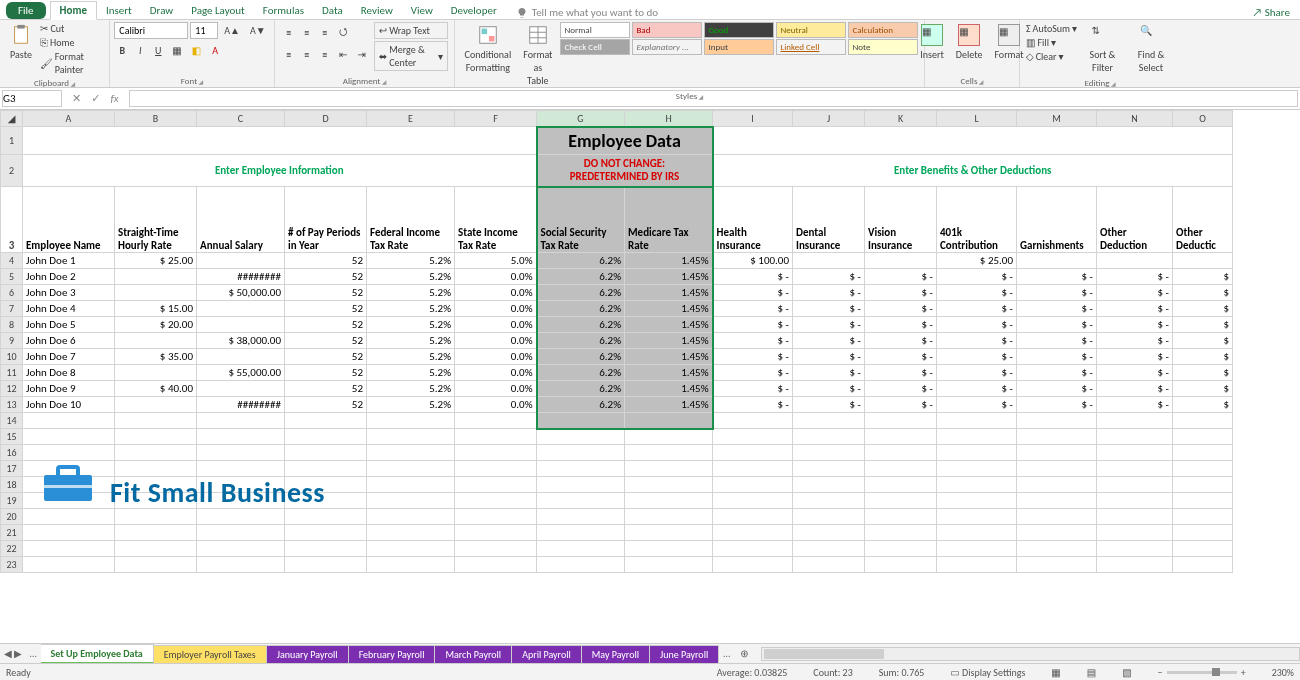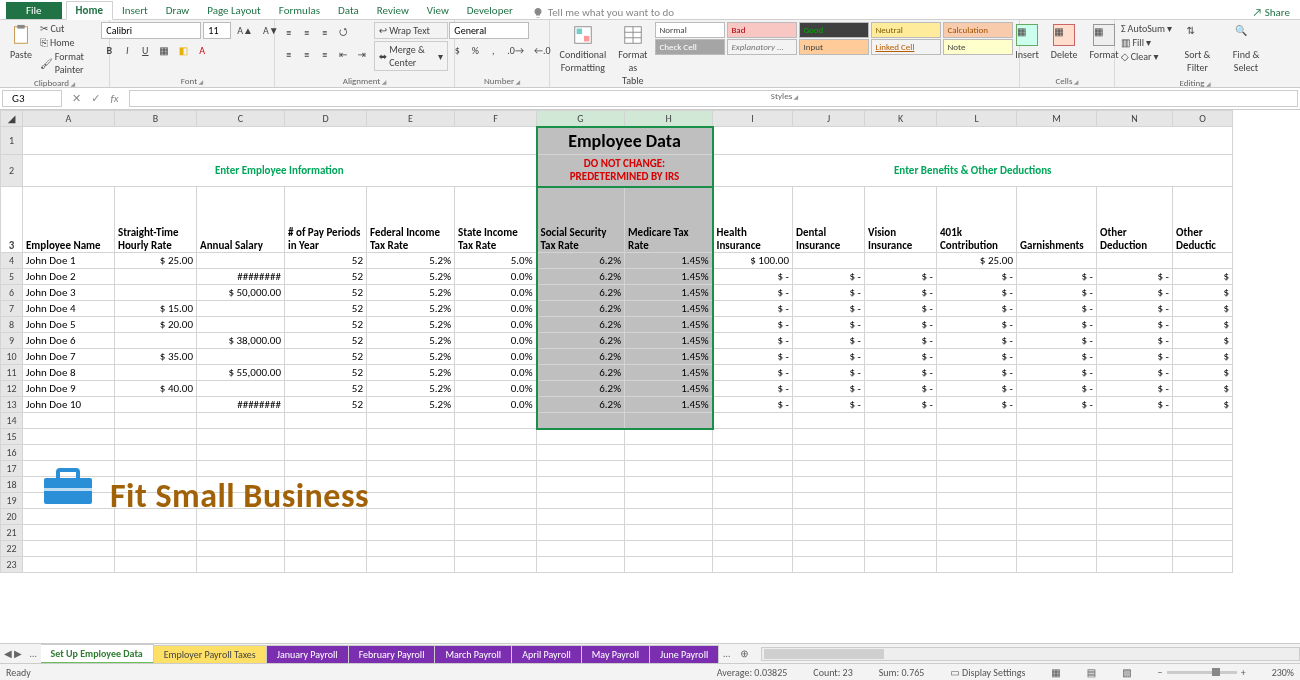--- a/index.html
+++ b/index.html
@@ -1,41 +1,41 @@
 <!DOCTYPE html>
 <html><head>
 <meta charset="utf-8">
 <style>
   * { box-sizing: border-box; margin: 0; padding: 0; font-family: "Segoe UI", Calibri, Arial, sans-serif; }
   html, body { width: 1300px; height: 680px; overflow: hidden; background: #fff; font-size: 11px; color: #333; }
   
   .menubar { display:flex; align-items:flex-end; height:20px; background:#fff; border-bottom:1px solid #d0d0d0; padding-left:6px; font-size:11px;}
   .menubar .tab { padding:2px 9px 2px 9px; color:#217346; cursor:default; }
   .menubar .tab.active { background:#fff; border:1px solid #d0d0d0; border-bottom:1px solid #fff; font-weight:600; margin-bottom:-1px;}
-  .menubar .file { background:#217346; color:#fff; padding:2px 20px; margin-right:4px;}
+  .menubar .file { background:#217346; color:#fff; padding:2px 12px; margin-right:4px;border-radius:6px;}
   .menubar .share { margin-left:auto; margin-right:10px; color:#217346;}
   .tellme { color:#888; margin-left:10px; display:flex; align-items:center; gap:4px;}
   .tellme svg { width:12px; height:12px; fill:#888;}
   
   .ribbon { display:flex; background:#f3f3f3; border-bottom:1px solid #ccc; height:68px; font-size:10px; color:#444; }
   .rgroup { border-right:1px solid #d9d9d9; padding:2px 6px 0 6px; display:flex; flex-direction:column; justify-content:space-between; align-items:center; position:relative;}
   .rgroup .ttl { font-size:9px; color:#666; text-align:center; padding:1px 0 1px 0; width:100%;}
   .rgroup .ttl::after { content:" ◢"; font-size:6px; color:#999;}
   .rcontent { display:flex; align-items:flex-start; gap:4px; flex:1;}
   .bigbtn { display:flex; flex-direction:column; align-items:center; gap:2px; padding:2px 4px; cursor:default;}
   .bigbtn .ic { width:22px; height:22px; }
   .smallrow { display:flex; align-items:center; gap:2px; font-size:10px;}
   .fontbox { border:1px solid #bbb; background:#fff; padding:1px 4px; height:17px; font-size:10px;}
   .btn { border:1px solid transparent; padding:1px 3px; min-width:16px; text-align:center; cursor:default;}
   .col { display:flex; flex-direction:column; gap:1px;}
   .styles-gal { display:grid; grid-template-columns:repeat(5,70px); grid-auto-rows:16px; gap:1px 2px; font-size:9px;}
   .sty { border:1px solid #bbb; padding:1px 3px; overflow:hidden; white-space:nowrap;}
   
   .namefx { display:flex; align-items:center; height:22px; border-bottom:1px solid #ccc;}
-  .namebox { width:60px; border:1px solid #ccc; margin:2px; padding:1px 9px; font-size:11px; background:#fff;}
+  .namebox { width:60px; border:1px solid #ccc; margin:2px; padding:1px 0; font-size:11px; background:#fff;}
   .fxbtns { display:flex; gap:2px; margin:0 4px; color:#888;}
   .fxbar { flex:1; border:1px solid #ccc; margin:2px; height:17px; background:#fff;}
   
   .gridwrap { position:relative; height:520px; overflow:hidden; }
   .grid { border-collapse:collapse; table-layout:fixed; font-size:11px; color:#000;}
   .grid th, .grid td { border:1px solid #d4d4d4; padding:0 3px; height:16px; overflow:hidden; white-space:nowrap; text-overflow:clip;}
   .grid th { background:#e6e6e6; font-weight:400; color:#444; font-size:10px; text-align:center;}
   .grid th.colh { height:16px;}
   .grid th.rowh { width:22px; text-align:center;}
   .hdr3 th, .hdr3 td.hdr { height:66px; vertical-align:bottom; font-weight:700; white-space:normal; font-size:11px; background:#fff;}
@@ -64,21 +64,21 @@
   .hscroll { flex:1; margin-left:6px; height:14px; background:#eee; border:1px solid #ccc; position:relative;}
   .hscroll .thumb { position:absolute; left:2px; width:120px; top:1px; bottom:1px; background:#cfcfcf;}
   
   .statusbar { position:absolute; bottom:0; left:0; right:0; height:17px; background:#f3f3f3; border-top:1px solid #ccc; display:flex; align-items:center; font-size:10px; color:#555; padding:0 6px;}
   .statusbar .right { margin-left:auto; display:flex; gap:26px; align-items:center;}
   .zoom { display:flex; align-items:center; gap:4px;}
   .zslider { width:70px; height:3px; background:#ccc; position:relative;}
   .zslider .zn { position:absolute; top:-3px; left:45px; width:8px; height:8px; background:#888;}
   
   .watermark { position:absolute; left:40px; top:345px; display:flex; align-items:center; gap:14px; pointer-events:none;}
-  .watermark .txt { font-size:34px; font-weight:600; color:#a16207; letter-spacing:0.5px;margin-top:20px;}
+  .watermark .txt { font-size:28px; font-weight:600; color:#0369a1; letter-spacing:0.5px;margin-top:20px;}
   
   .gridinner { overflow:auto; height:100%;}
 </style>
 </head>
 <body>
 
 <div class="menubar">
   <div class="tab file">File</div>
   <div class="tab active">Home</div>
   <div class="tab">Insert</div>
@@ -114,21 +114,21 @@
         <div class="smallrow">⎘ <span>Home</span></div>
         <div class="smallrow">🖌 <span>Format Painter</span></div>
       </div>
     </div>
     <div class="ttl">Clipboard</div>
   </div>
 
   <div class="rgroup" style="width:165px">
     <div class="rcontent col" style="gap:3px">
       <div class="smallrow">
-        <input class="fontbox" style="width: 100px;" value="Calibri">
+        <input class="fontbox" style="width: 74px;" value="Calibri">
         <input class="fontbox" style="width: 28px;" value="11">
         <span class="btn">A▲</span>
         <span class="btn">A▼</span>
       </div>
       <div class="smallrow">
         <span class="btn"><b>B</b></span>
         <span class="btn"><i>I</i></span>
         <span class="btn"><u>U</u></span>
         <span class="btn">▦</span>
         <span class="btn" style="color:#e8b000">◧</span>
@@ -156,33 +156,20 @@
         </div>
       </div>
       <div class="col" style="gap:2px">
         <div class="smallrow" style="border:1px solid #ccc;padding:1px 4px">↩ <span>Wrap Text</span></div>
         <div class="smallrow" style="border:1px solid #ccc;padding:1px 4px">⬌ <span>Merge &amp; Center</span> ▾</div>
       </div>
     </div>
     <div class="ttl">Alignment</div>
   </div>
 
-  <div class="rgroup" style="width:95px">
-    <div class="rcontent col" style="gap:3px">
-      <input class="fontbox" style="width: 80px;" value="General">
-      <div class="smallrow">
-        <span class="btn">$</span>
-        <span class="btn">%</span>
-        <span class="btn">,</span>
-        <span class="btn">.0→</span>
-        <span class="btn">←.0</span>
-      </div>
-    </div>
-    <div class="ttl">Number</div>
-  </div>
 
   <div class="rgroup" style="width:470px">
     <div class="rcontent">
       <div class="bigbtn">
         <svg class="ic" viewBox="0 0 24 24">
             <rect x="3" y="3" width="18" height="18" fill="#fff" stroke="#888"></rect>
             <rect x="5" y="5" width="6" height="6" fill="#7cc"></rect>
             <rect x="13" y="13" width="6" height="6" fill="#f99"></rect>
           </svg>
         <span style="text-align:center">Conditional Formatting</span>

